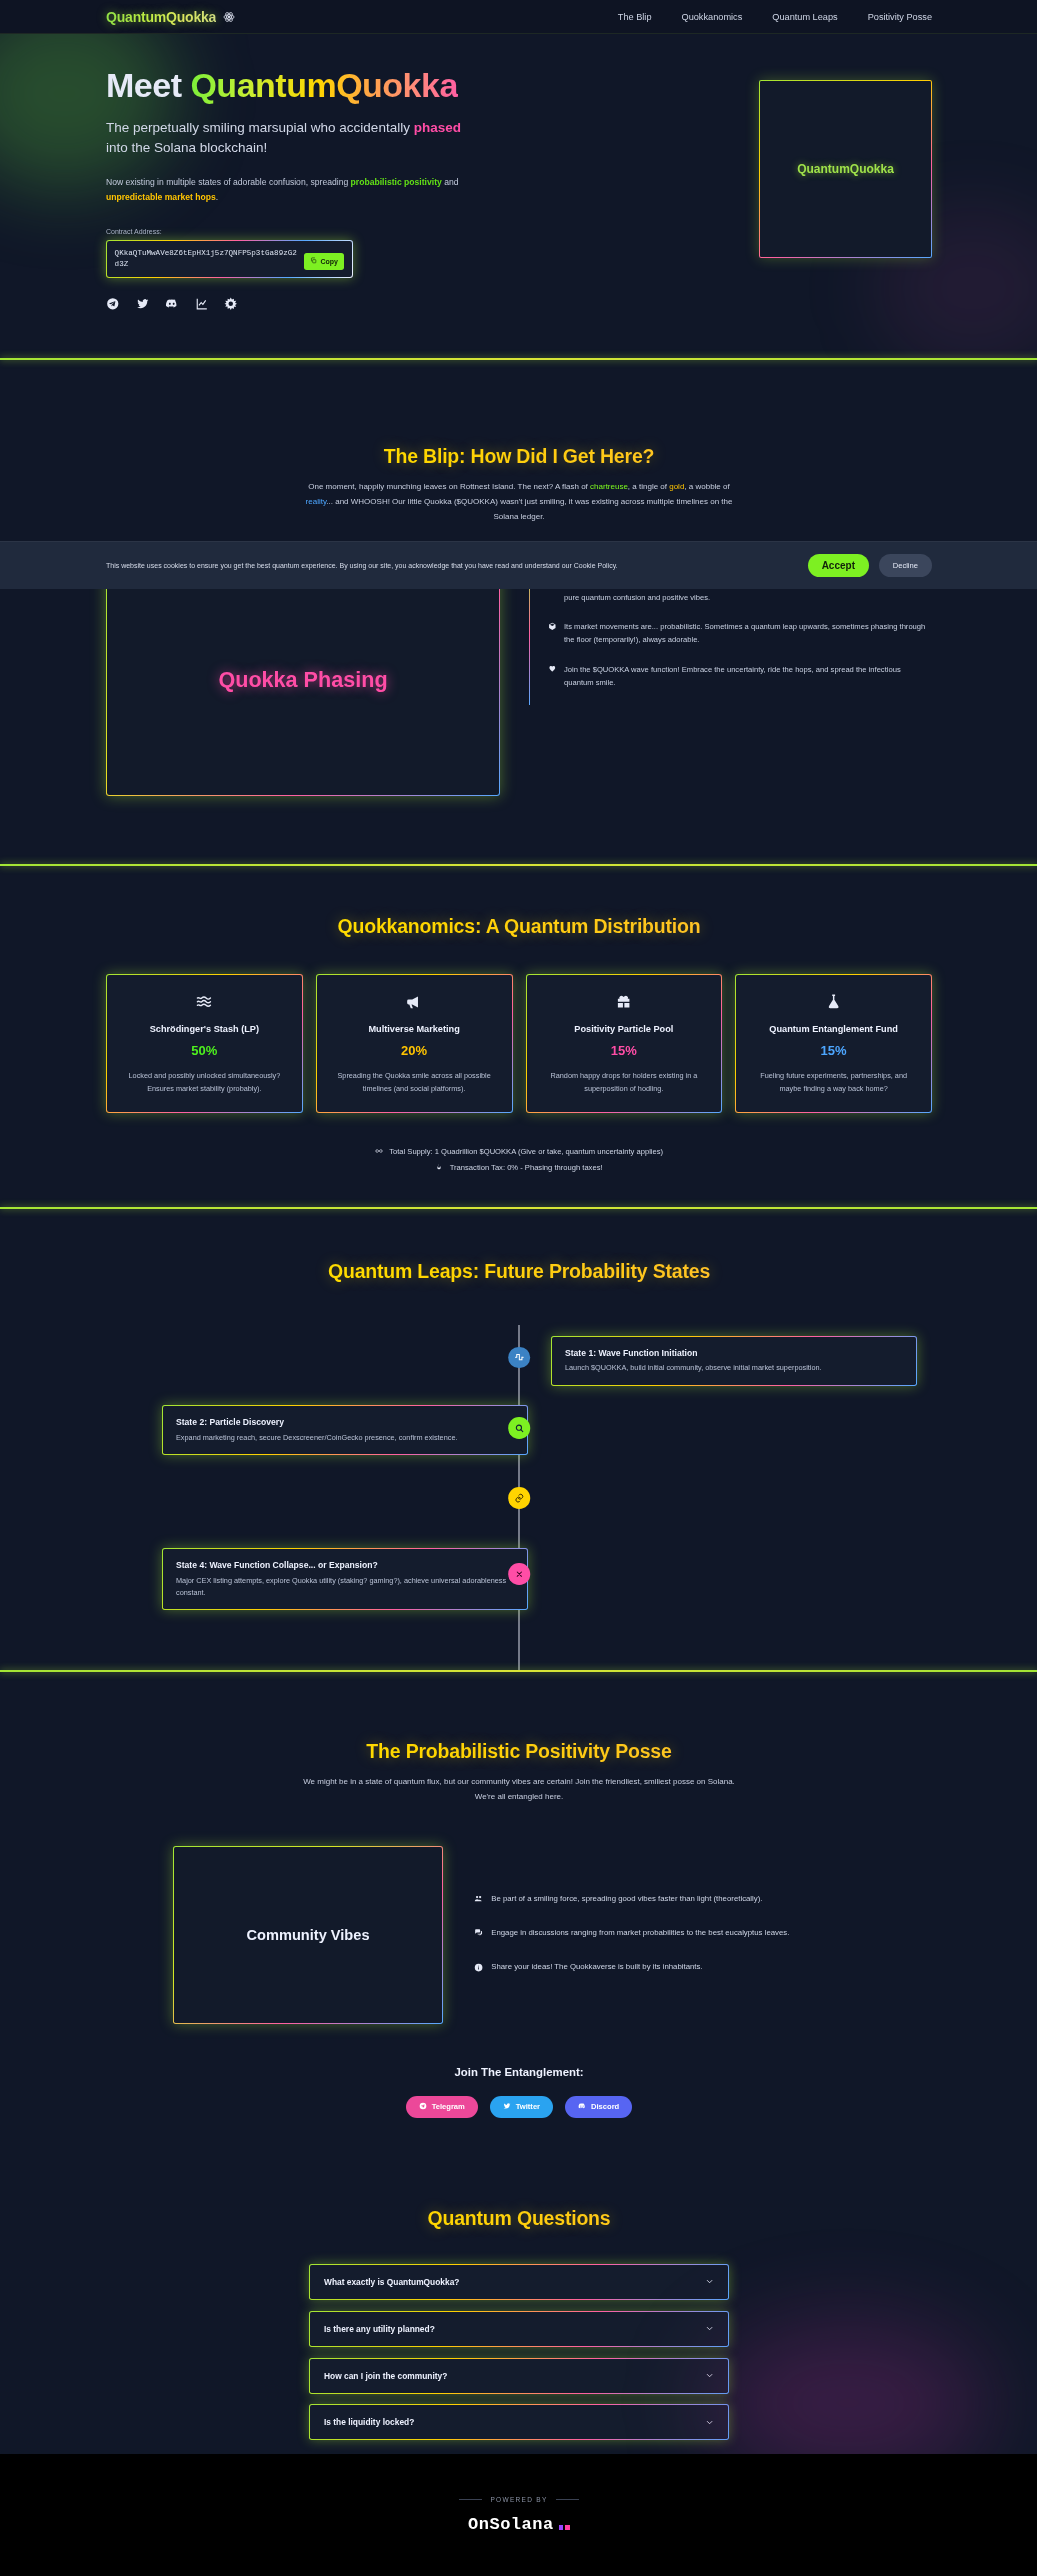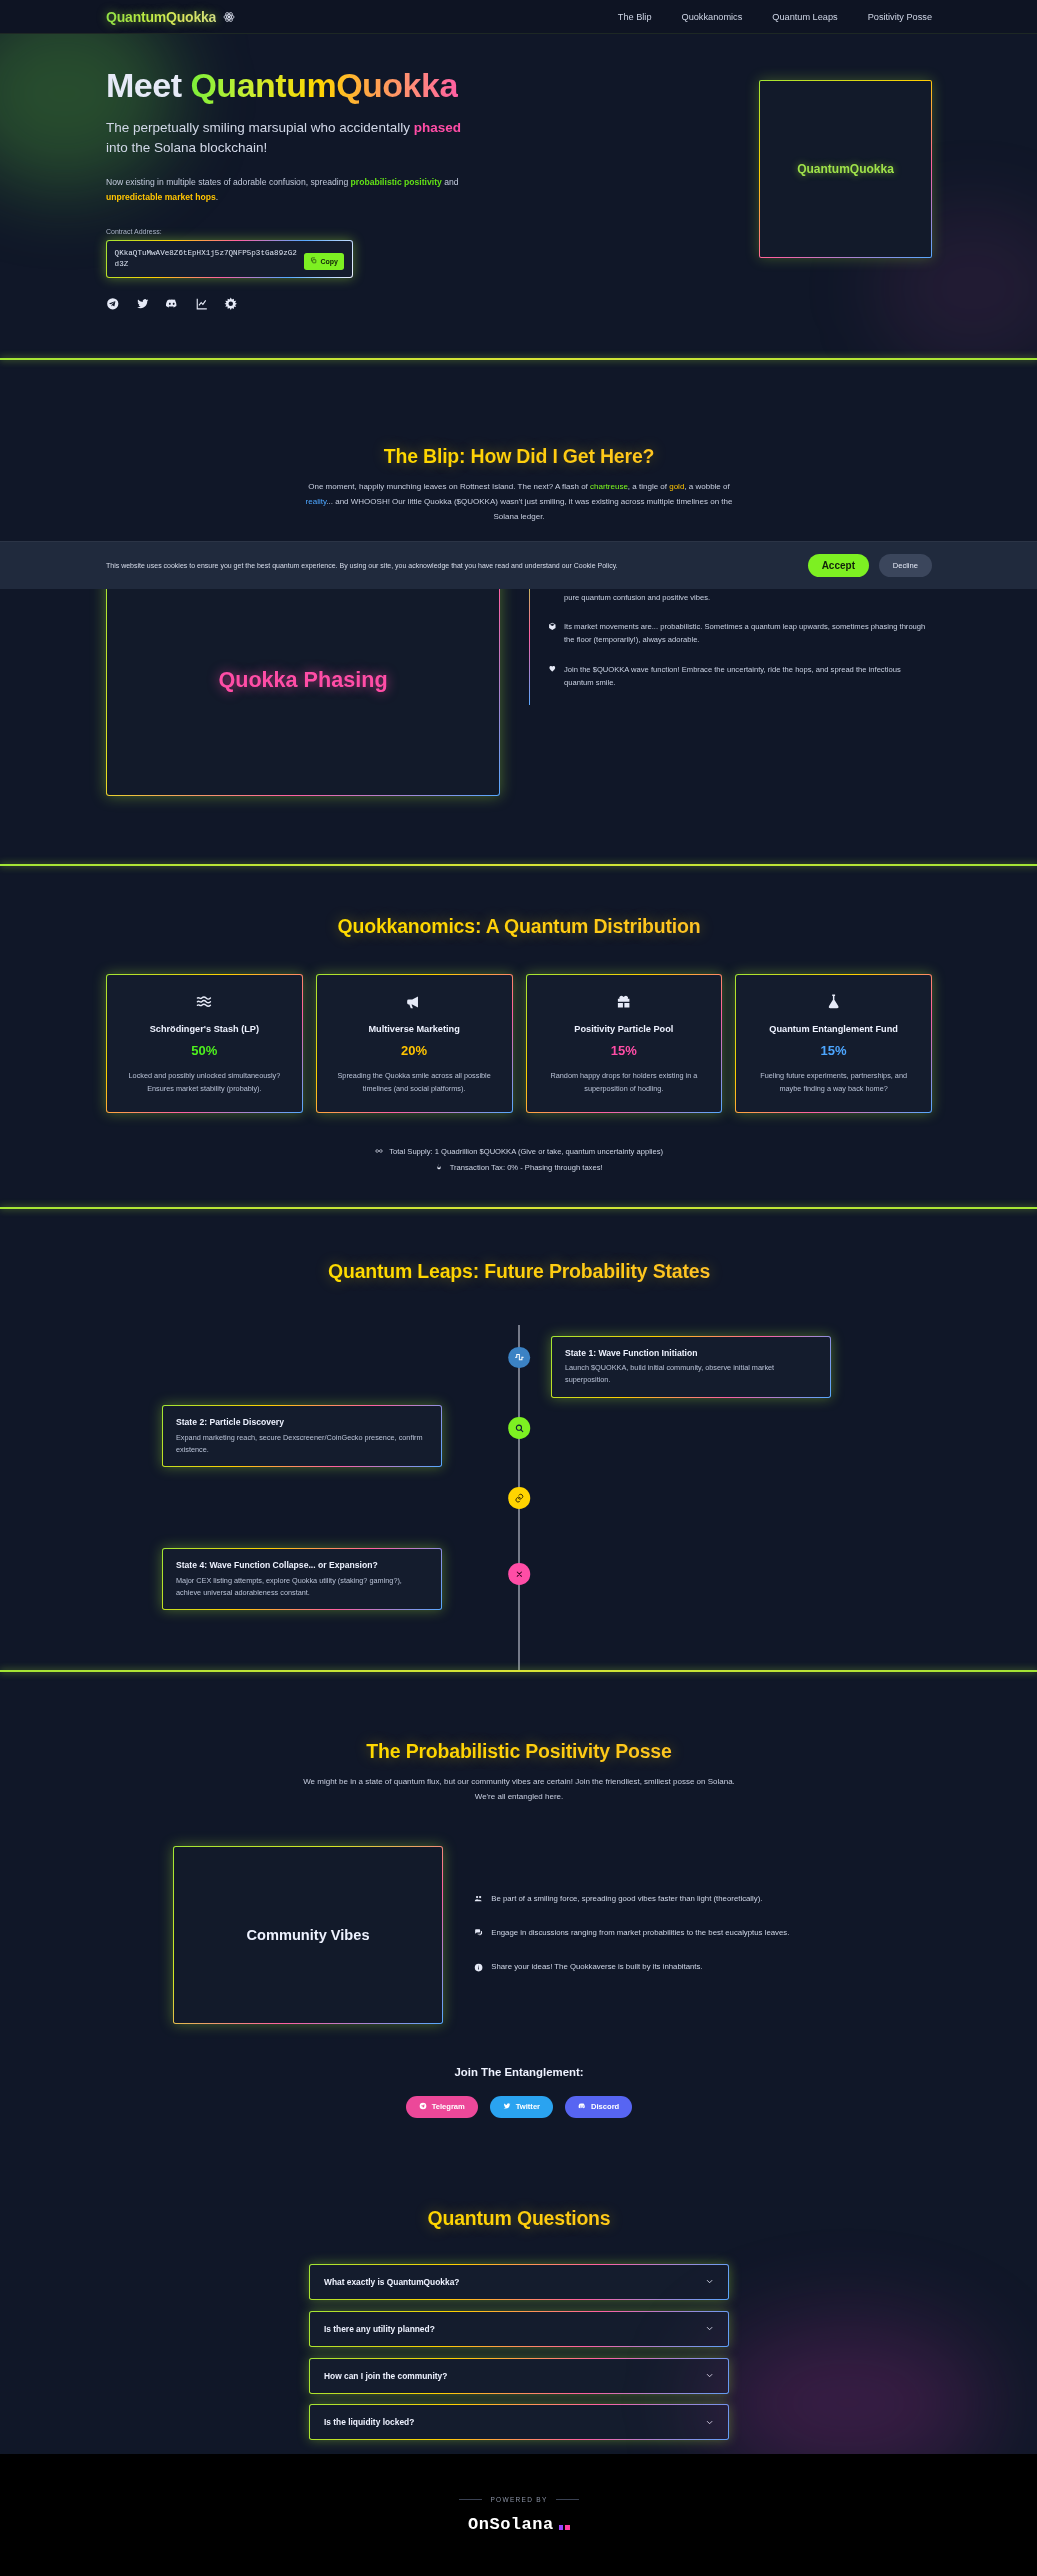--- a/index.html
+++ b/index.html
@@ -137,21 +137,21 @@
   .supply{margin-top:31px;text-align:center;font-size:7.6px;line-height:2.15;color:#cfd6e6}
   .supply svg{width:8px;height:8px;vertical-align:-1.1px;margin-right:4.3px;color:#e6eaf7}
 
   
   .timeline{position:relative;margin:42px 106px 0;height:346px}
   .tl-line{position:absolute;left:50%;top:0;width:1.1px;height:346px;background:#d9dee9;transform:translateX(-0.5px)}
   .tl-node{position:absolute;left:50%;width:21.6px;height:21.6px;border-radius:50%;
     transform:translateX(-10.8px);display:flex;align-items:center;justify-content:center;z-index:3}
   .tl-node svg{width:10.3px;height:10.3px;color:#fff}
   .tl-card{
-    position:absolute;width:280px;border:1.6px solid transparent;border-radius:2.7px;
+    position:absolute;width:366px;border:1.6px solid transparent;border-radius:2.7px;
     background:linear-gradient(#141c2d,#141c2d) padding-box,
       linear-gradient(120deg,#a3e635,#ffd000,#ff5fa2,#56a8ff) border-box;
     box-shadow:0 0 13px rgba(163,230,53,.40);padding:10.8px 13px;
   }
   .tl-card h4{font-size:8.6px;font-weight:bold;color:#eef2ff;margin-bottom:4.9px}
   .tl-card p{font-size:7.3px;line-height:1.62;color:#b9c2d6}
 
   
   .comm-row{display:flex;gap:31px;margin:41px 173px 0;align-items:center}
   .comm-box{

